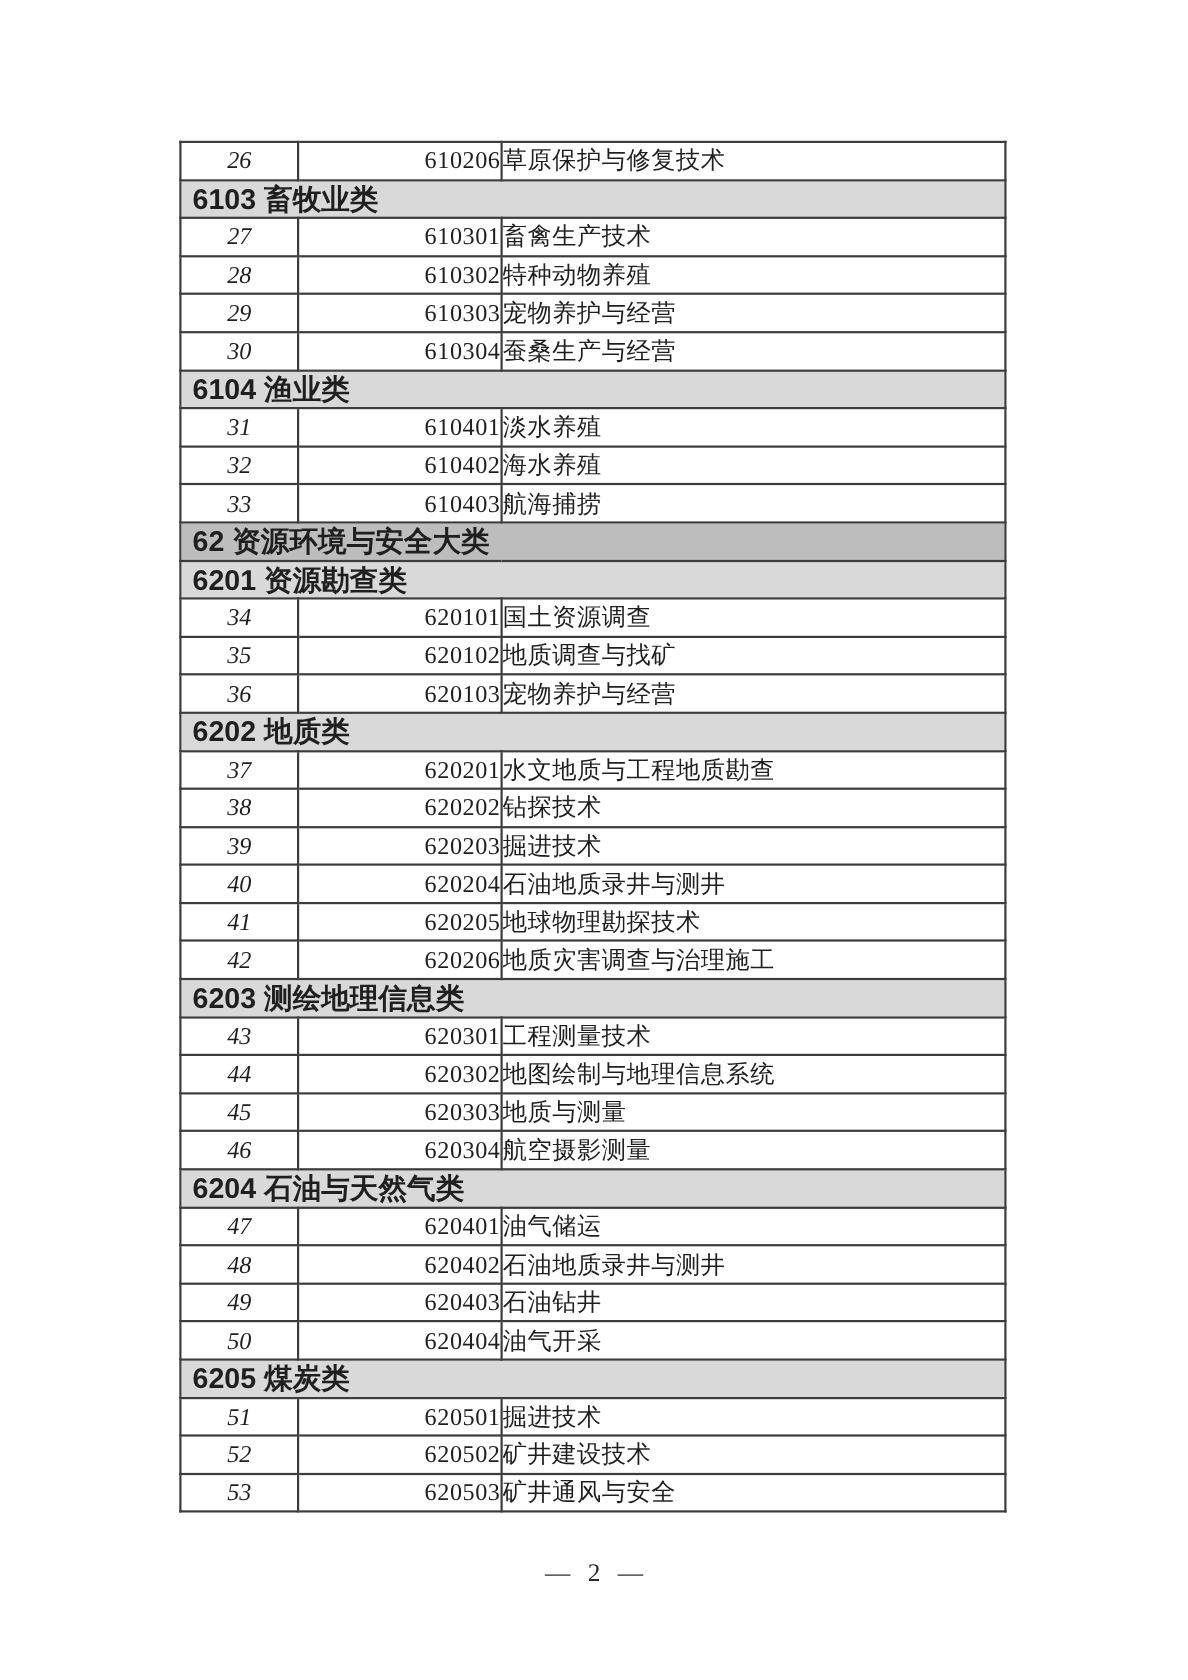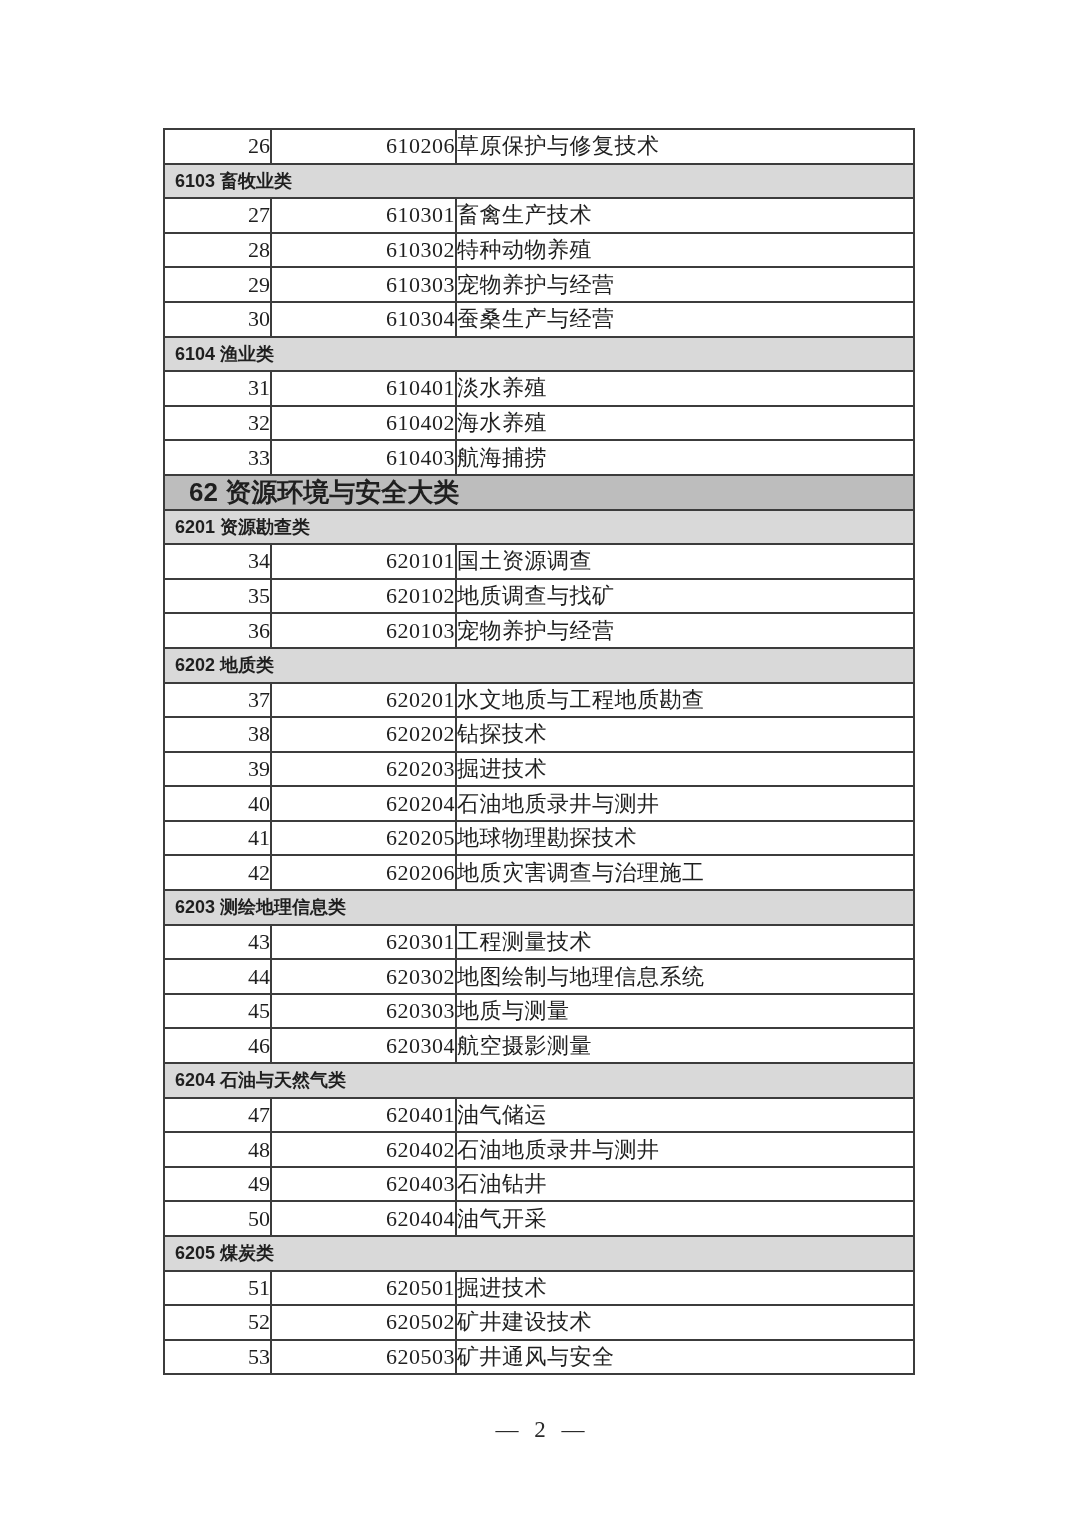--- a/index.html
+++ b/index.html
@@ -30,38 +30,38 @@
   td {
     border: 2px solid #3c3c3c;
     height: 32.6px;
     font-size: 22px;
     line-height: 1;
     padding: 0;
     white-space: nowrap;
     overflow: hidden;
     vertical-align: middle;
   }
-  .cell-seq  { text-align: right; }
+  .cell-seq  { text-align: center; font-style: italic; }
   .cell-code { text-align: right; letter-spacing: 0.5px; margin-left: 32px; }
   .cell-name { text-align: left; letter-spacing: 0.5px; }
   tr.category-row td {
     background: var(--category-bg, #d9d9d9);
     font-weight: bold;
     font-family: "Liberation Sans", "DejaVu Sans", sans-serif;
-    font-size: 18px;
+    font-size: 26px;
     text-align: left;
     padding-left: 10px;
   }
   tr.major-row td {
     background: var(--major-bg, #bdbdbd);
     font-weight: bold;
     font-family: "Liberation Sans", "DejaVu Sans", sans-serif;
     font-size: 26px;
     text-align: left;
-    padding-left: 24px;
+    padding-left: 10px;
   }
   .page-footer {
     position: absolute;
     left: 0;
     top: 1417px;
     width: 1080px;
     text-align: center;
     font-size: 23px;
     word-spacing: 10px;
     color: #2a2a2a;

